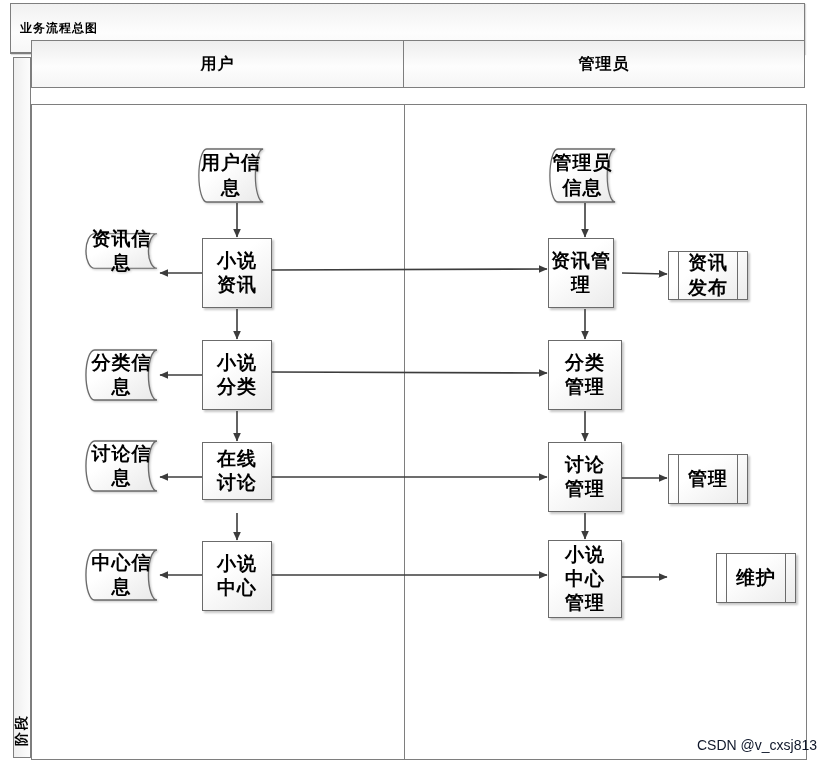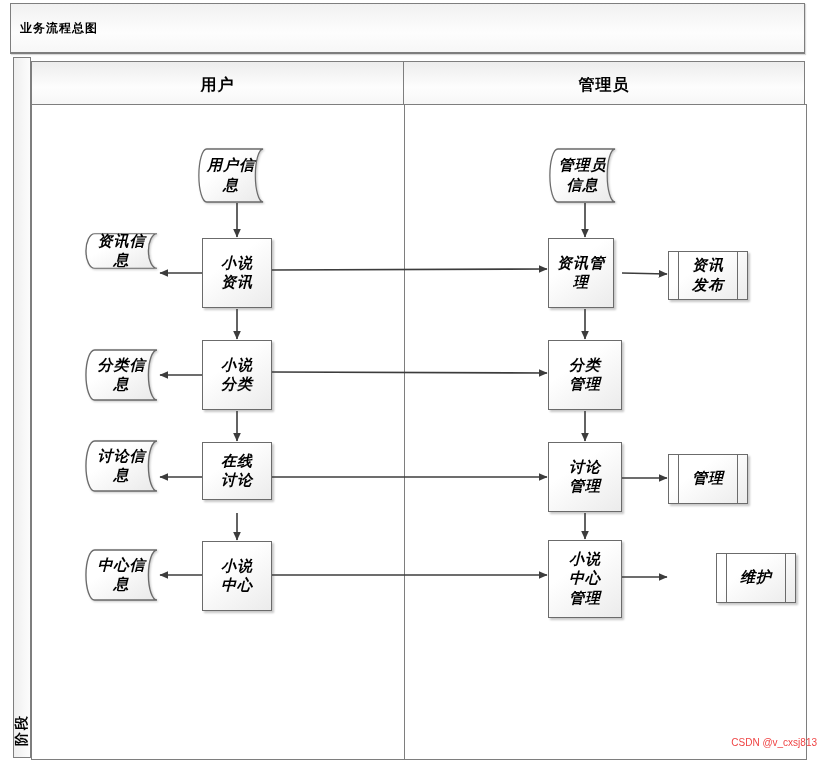--- a/index.html
+++ b/index.html
@@ -24,21 +24,21 @@
   .phase-strip{
     position:absolute;left:13px;top:57px;width:16px;height:699px;
     border:1px solid #7e7e7e;
     background:linear-gradient(90deg,#efefef,#fcfcfc);
   }
   .phase-label{
     position:absolute;left:50%;bottom:18px;
     transform:translateX(-50%) rotate(-90deg);
     white-space:nowrap;font-size:14px;font-weight:bold;color:#000;letter-spacing:2px;
   }
-  .lane-headers{position:absolute;left:31px;top:61px;width:774px;height:46px;}
+  .lane-headers{position:absolute;left:31px;top:40px;width:774px;height:46px;}
   .lane-header{
     position:absolute;top:0;height:100%;
     border:1px solid #7e7e7e;
     background:linear-gradient(#ededed,#fdfdfd 55%,#f5f5f5);
     display:flex;align-items:center;justify-content:center;
     font-size:16px;font-weight:bold;letter-spacing:1px;
   }
   .lane-header.user{left:0;width:371px;}
   .lane-header.admin{left:372px;width:400px;}
   .body-area{
@@ -47,22 +47,22 @@
   }
   .lane-divider{
     position:absolute;left:372px;top:0;width:0;height:100%;
     border-left:1px solid #7e7e7e;
   }
   
   .node{position:absolute;box-sizing:border-box;}
   .node-label{
     position:absolute;inset:0;
     display:flex;align-items:center;justify-content:center;text-align:center;
-    font-size:15px;font-weight:bold;color:#000;
-    white-space:pre-line;line-height:1.28;letter-spacing:1px;font-style:italic;
+    font-size:19px;font-weight:bold;color:#000;
+    white-space:pre-line;line-height:1.28;letter-spacing:1px;
   }
   .proc{
     border:1.4px solid #6b6b6b;
     background:linear-gradient(145deg,#ffffff 35%,#ebebeb 100%);
     box-shadow:1.5px 1.5px 2px rgba(0,0,0,.22);
   }
   .pre{
     border:1.4px solid #6b6b6b;
     background:linear-gradient(145deg,#ffffff 35%,#ebebeb 100%);
     box-shadow:1.5px 1.5px 2px rgba(0,0,0,.22);
@@ -71,21 +71,21 @@
     position:absolute;left:9px;right:9px;top:0;bottom:0;
     border-left:1px solid #6b6b6b;border-right:1px solid #6b6b6b;
   }
   .doc{filter:drop-shadow(1.5px 1.5px 1px rgba(0,0,0,.22));}
   .doc svg{position:absolute;inset:0;width:100%;height:100%;}
   
   .arrows{position:absolute;left:0;top:0;width:823px;height:766px;pointer-events:none;}
   .watermark{
     position:absolute;right:6px;top:737px;
     font-family:"Liberation Sans","DejaVu Sans",sans-serif;
-    font-size:10px;color:#ef4444;
+    font-size:14px;color:#0f172a;
   }
 </style>
 </head>
 <body>
 
 <svg width="0" height="0" style="position:absolute">
   <defs>
     <linearGradient id="docGrad" x1="0" y1="0" x2="1" y2="1">
       <stop offset="35%" stop-color="#ffffff"></stop>
       <stop offset="100%" stop-color="#e9e9e9"></stop>

